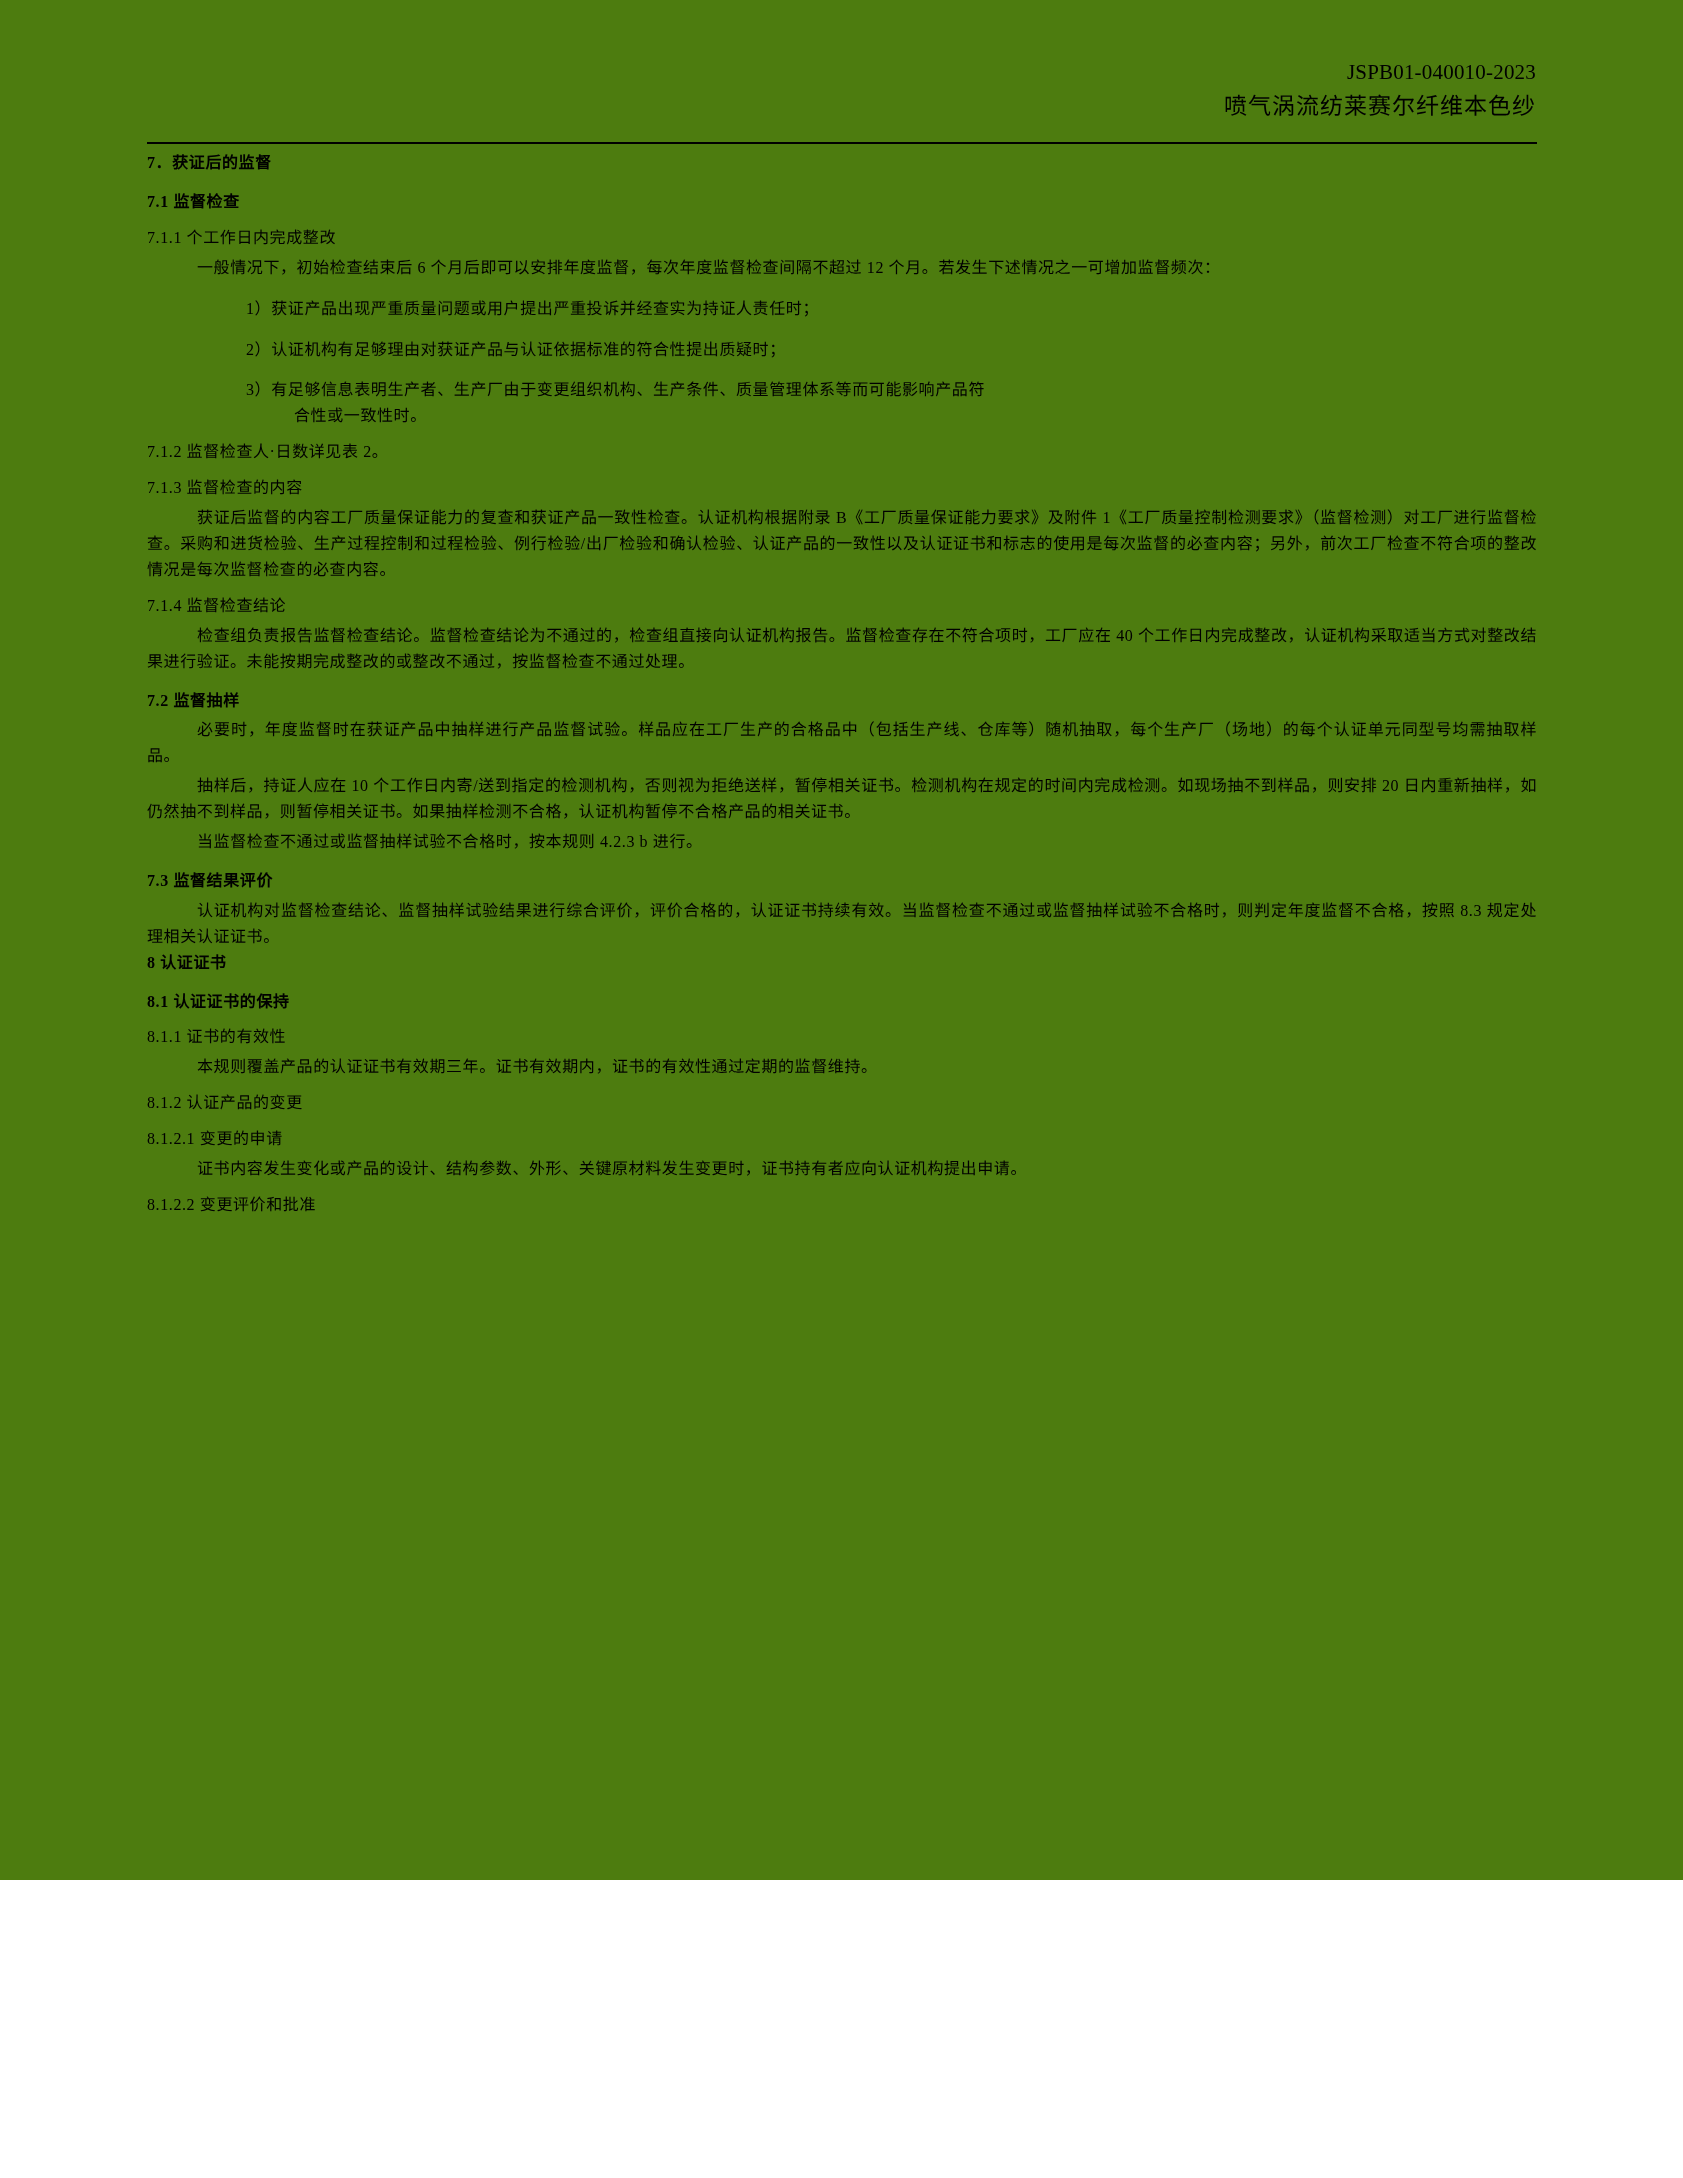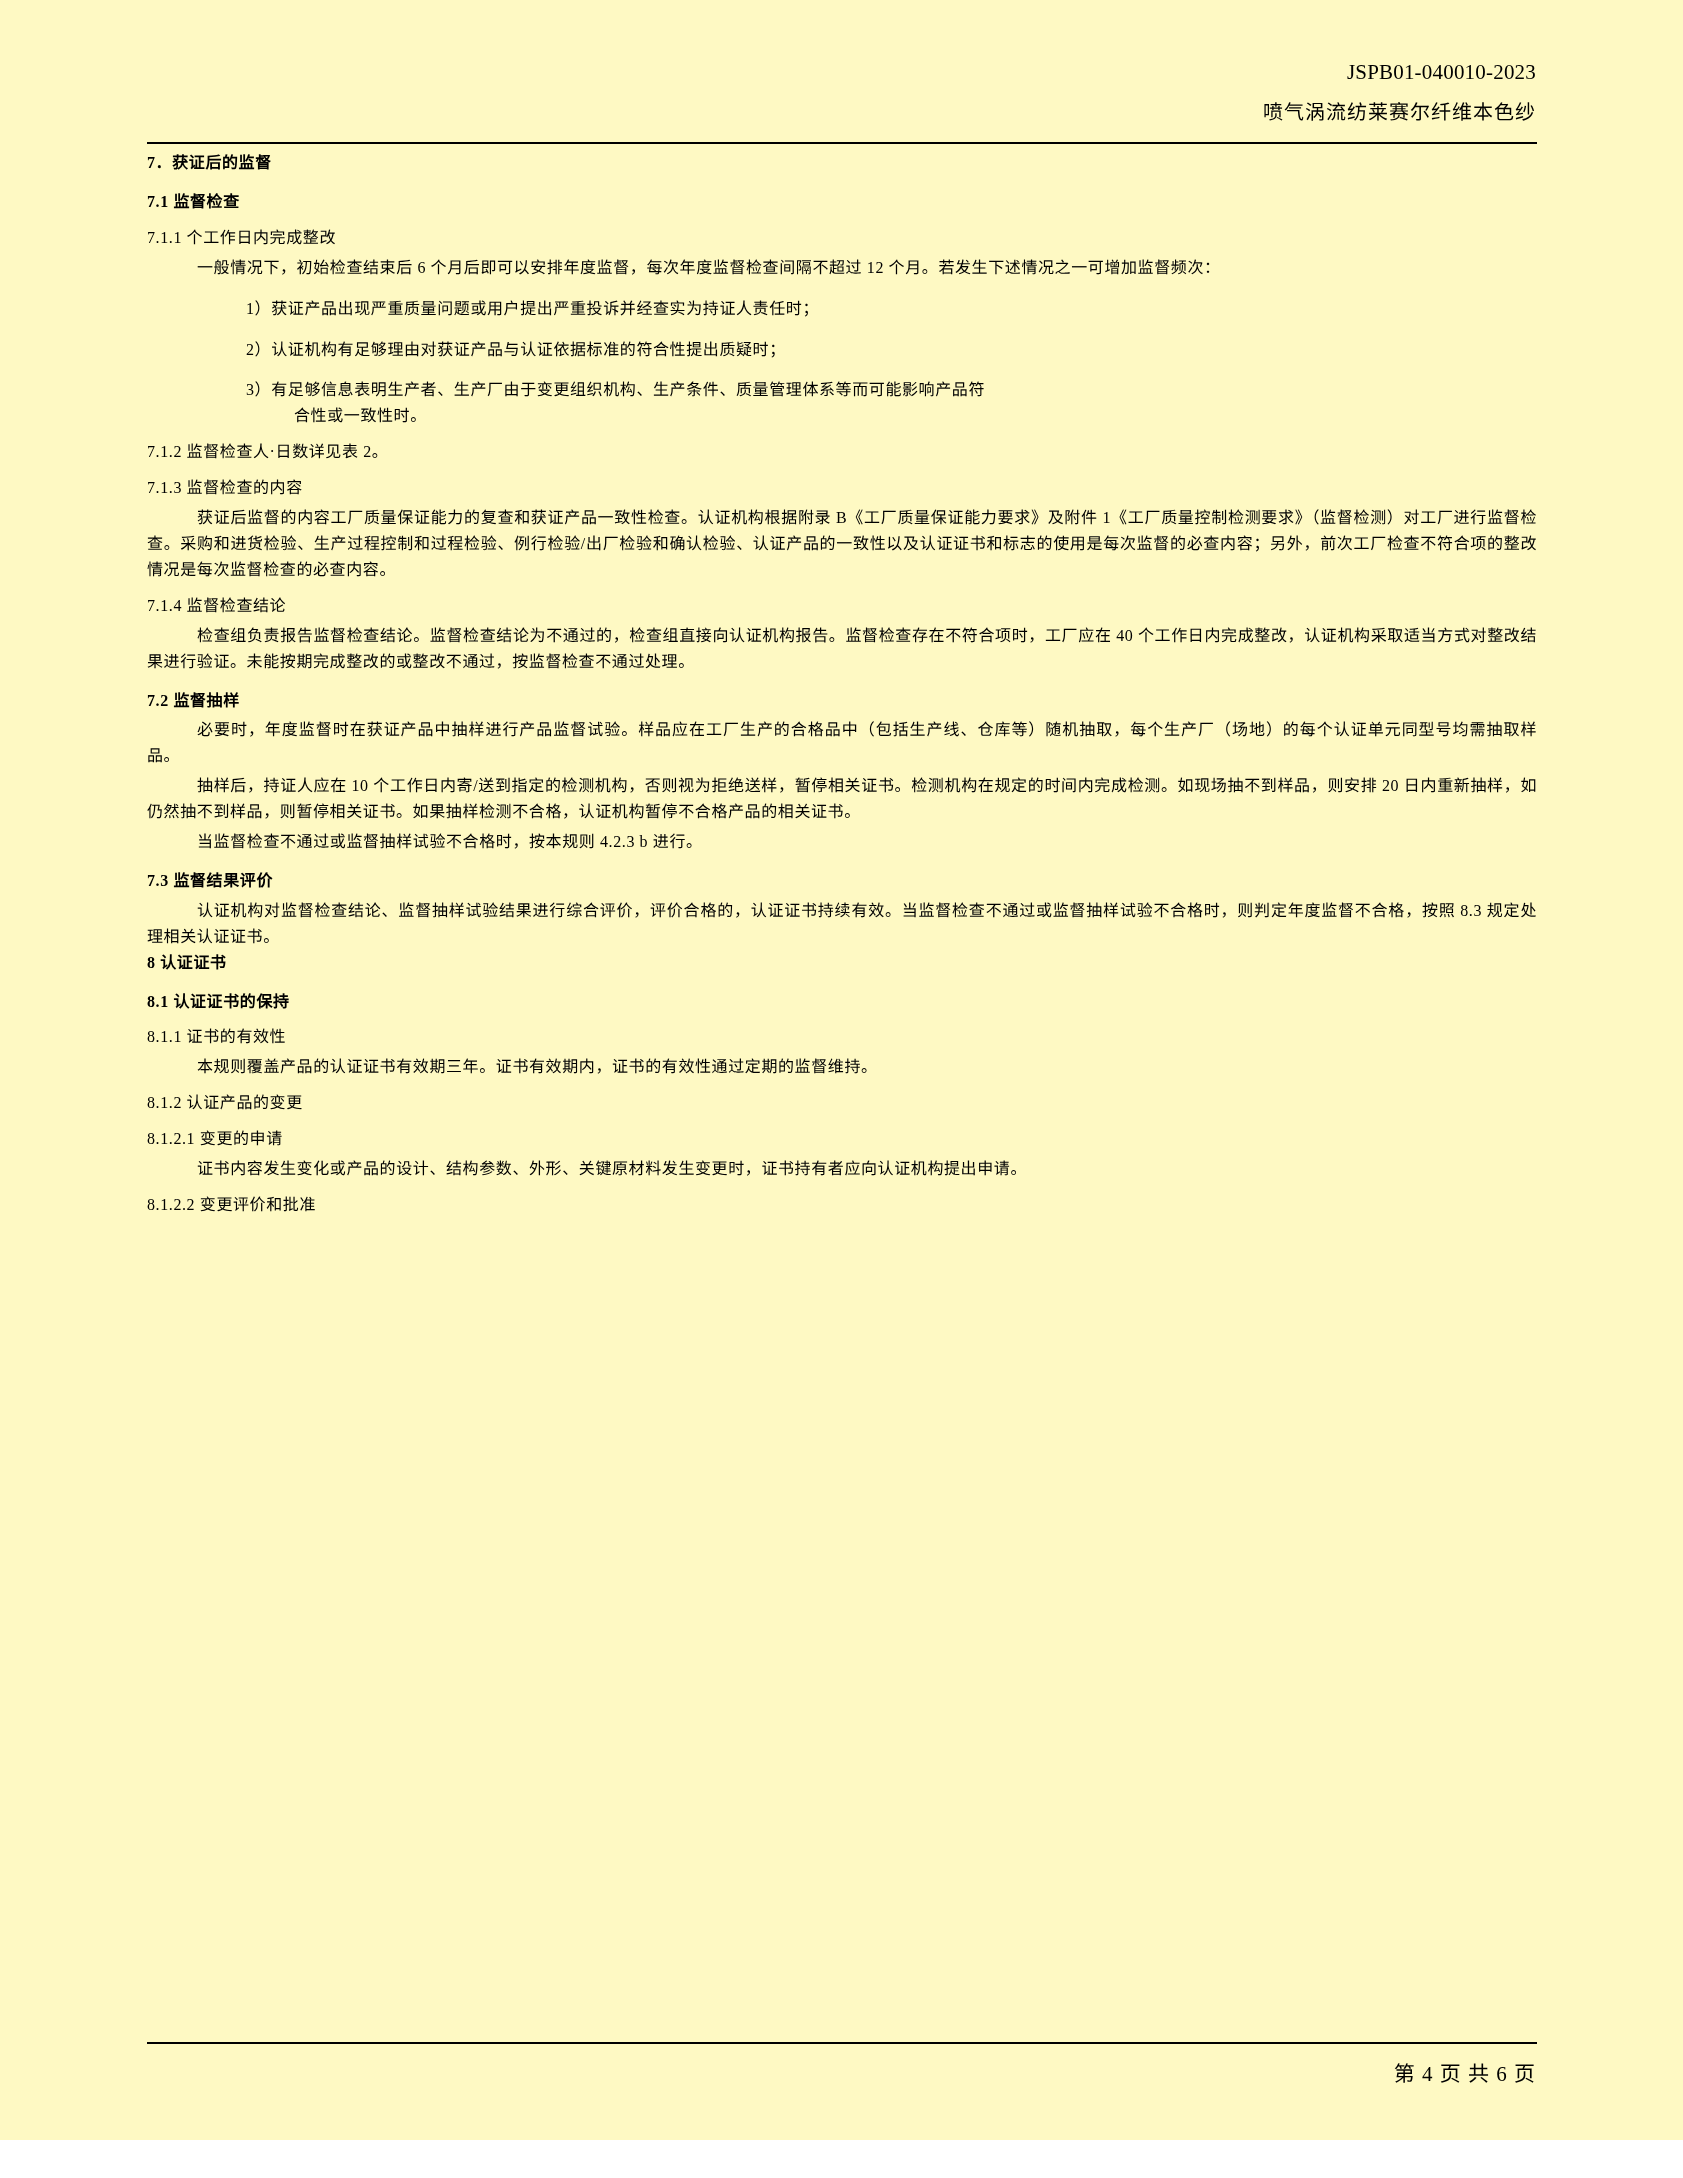--- a/index.html
+++ b/index.html
@@ -4,43 +4,43 @@
 <title>Document</title>
 <style>
   html, body {
     margin: 0;
     padding: 0;
     background: #ffffff;
   }
   .page {
     position: relative;
     width: 1683px;
-    height: 2140px;
-    background: #fef9c3;
+    height: 1880px;
+    background: #4d7c0f;
     font-family: "Liberation Serif", "DejaVu Serif", serif;
     color: #000000;
     box-sizing: border-box;
   }
   .header {
     position: absolute;
     top: 57px;
     right: 147px;
     text-align: right;
     line-height: 1.45;
   }
   .header-line1 {
     font-family: "Liberation Serif", "DejaVu Serif", serif;
     font-size: 21px;
     letter-spacing: 0.2px;
   }
   .header-line2 {
     font-family: "Liberation Serif", "DejaVu Serif", serif;
-    font-size: 20px;
+    font-size: 23px;
     letter-spacing: 1px;
-    margin-top: 11px;
+    margin-top: 3px;
   }
   .rule-top {
     position: absolute;
     top: 142px;
     left: 147px;
     width: 1390px;
     height: 2px;
     background: #000000;
   }
   .rule-bottom {

